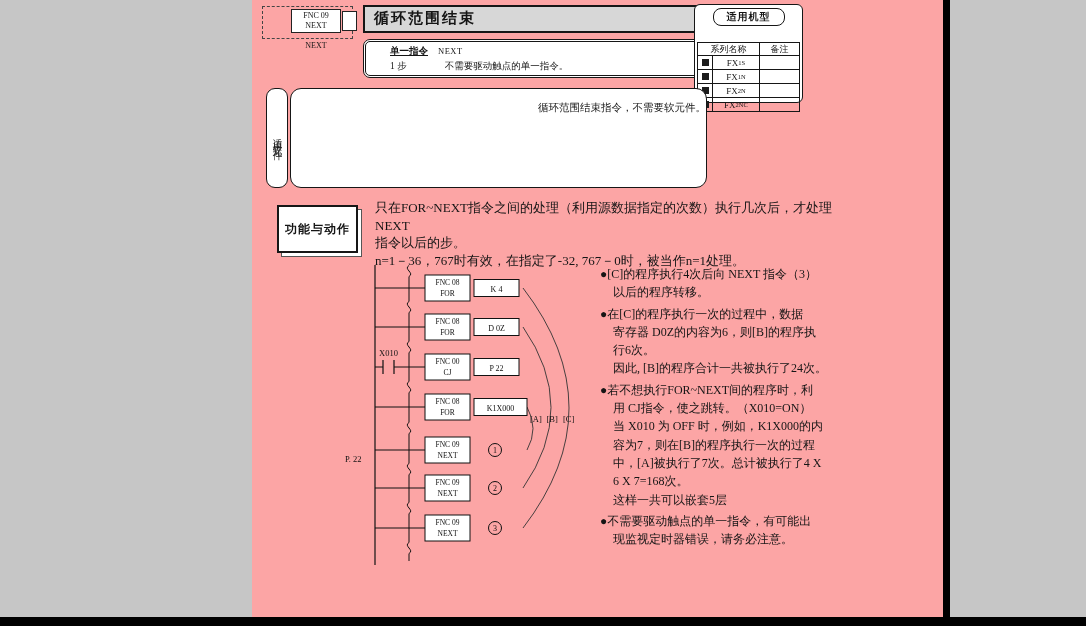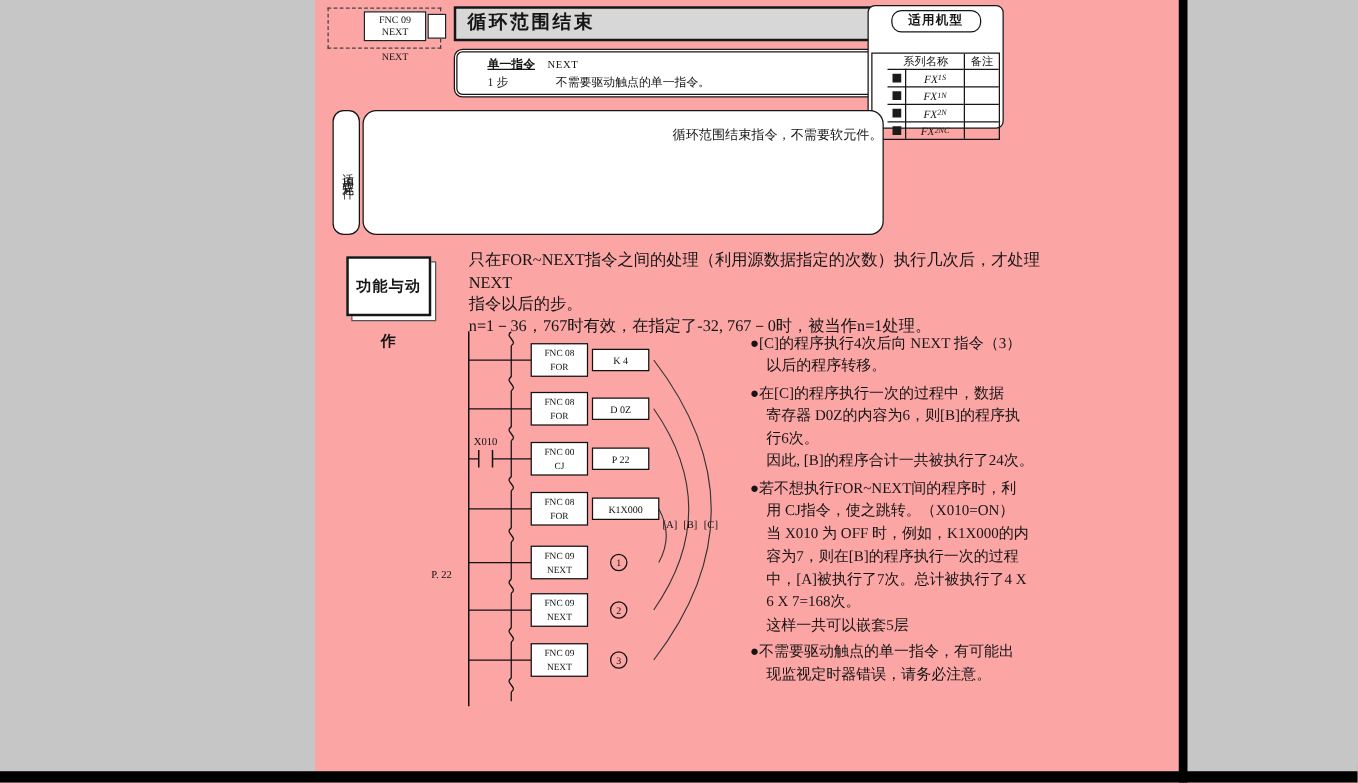--- a/index.html
+++ b/index.html
@@ -34,38 +34,38 @@
   .si-type{font-weight:bold;text-decoration:underline;}
   .si-mn{margin-left:10px;font-size:8.5px;letter-spacing:.5px;}
   .si-line2{margin-top:2px;}
   .si-desc{margin-left:38px;}
 
   
   .models-panel{left:442px;top:4px;width:109px;height:99px;border:1px solid #161616;border-radius:6px;background:#fff;}
   .models-title{margin:3px auto 3px auto;width:70px;height:16px;border:1px solid #161616;
     border-radius:8px;text-align:center;font-size:10px;font-weight:bold;line-height:15px;letter-spacing:1px;}
   .models-table{margin:16px 2px;border:1px solid #161616;display:grid;
-    grid-template-columns:14px 47px 1fr;font-size:9px;padding-left:12px;}
+    grid-template-columns:14px 47px 1fr;font-size:9px;}
   .mt-cell{border-top:1px solid #161616;display:flex;align-items:center;justify-content:center;height:13px;}
   .mt-hdr{height:12px;display:flex;align-items:center;justify-content:center;}
   .mt-hdr.series{grid-column:1/3;}
   .mt-bl{border-left:1px solid #161616;}
   .sq{width:7px;height:7px;background:#1c1c1c;}
-  .series-name{font-style:italic;}
+  .series-name{}
   .series-sub{font-size:6.5px;vertical-align:-2px;}
 
   
   .dev-label-box{left:14px;top:88px;width:22px;height:100px;border:1px solid #161616;border-radius:9px;
     writing-mode:vertical-rl;text-orientation:upright;display:flex;align-items:center;justify-content:center;
     font-size:9.5px;letter-spacing:3px;background:#fff;}
   .dev-content-box{left:38px;top:88px;width:417px;height:100px;border:1px solid #161616;border-radius:11px;
     padding:12px 0 0 16px;font-size:10.5px;background:#fff;text-align:right;}
 
   
-  .func-label{left:25px;top:205px;width:68px;height:48px;border:2px solid #161616;background:#fff;
+  .func-label{left:25px;top:205px;width:81px;height:48px;border:2px solid #161616;background:#fff;
     box-shadow:4px 4px 0 -1px #ffffff,4px 4px 0 0 #555;
     text-align:center;line-height:44px;font-size:12px;font-weight:bold;letter-spacing:1px;}
   .func-para{left:123px;top:199px;width:466px;font-size:13px;line-height:17.5px;white-space:pre-wrap;}
 
   
   .ladder{left:85px;top:255px;}
   .lad-fnc{font-family:"Liberation Serif",serif;font-size:7.5px;text-anchor:middle;fill:#111;}
   .lad-op{font-family:"Liberation Serif",serif;font-size:8px;text-anchor:middle;fill:#111;}
   .lad-sm{font-family:"Liberation Serif",serif;font-size:8.5px;fill:#111;}
   .lad-num{font-family:"Liberation Serif",serif;font-size:8px;text-anchor:middle;fill:#111;}

